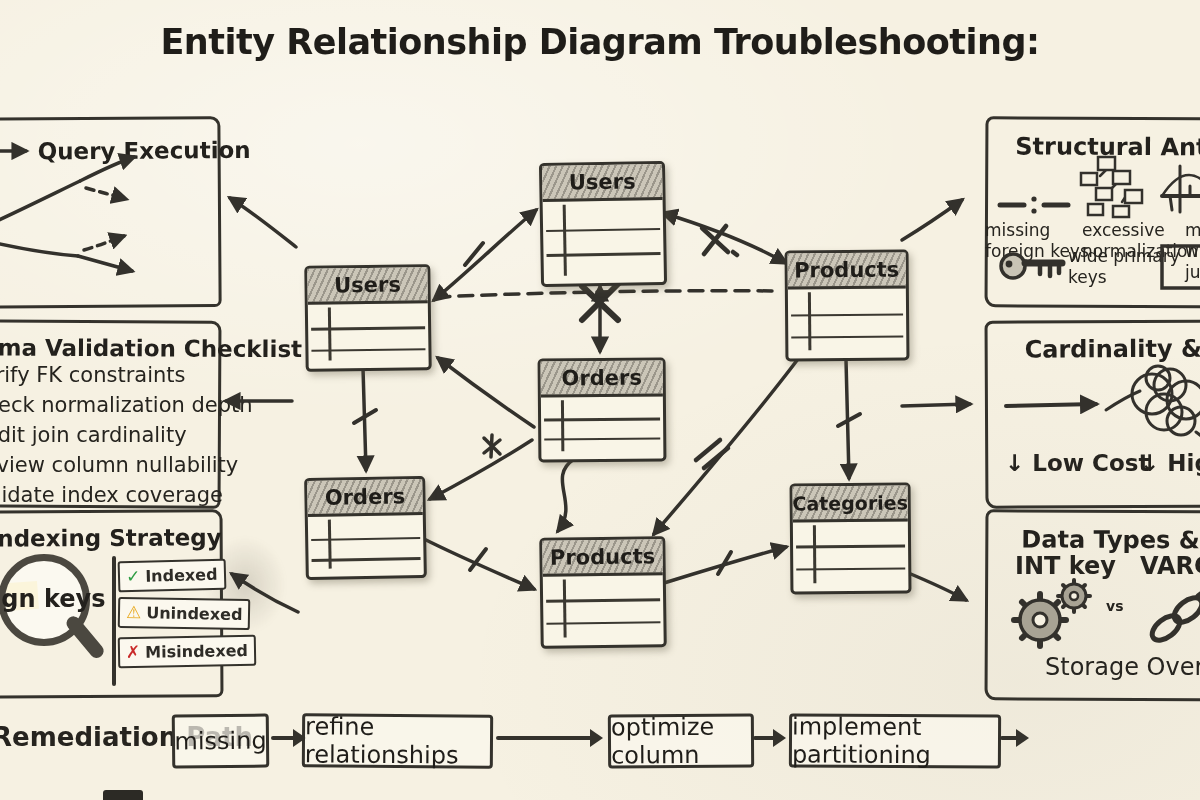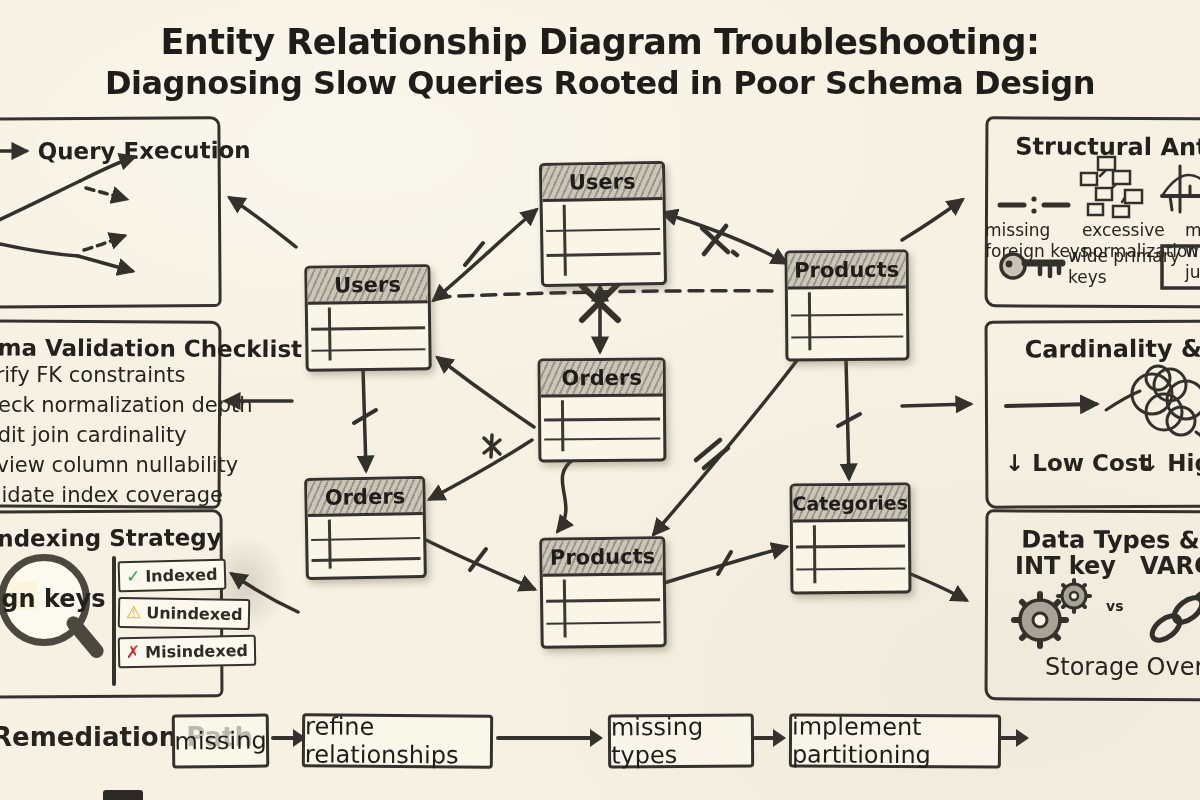--- a/index.html
+++ b/index.html
@@ -60,21 +60,20 @@
   .corner-bar{position:absolute;left:103px;top:790px;width:40px;height:12px;background:#2c2a25;border-radius:3px;}
 </style>
 </head>
 <body>
 
 <div class="canvas">
 
   <div class="smudge"></div>
 
   <div class="ttl ttl1">Entity Relationship Diagram Troubleshooting:</div>
-  <div class="ttl ttl2">Diagnosing Slow Queries Rooted in Poor Schema Design</div>
 
   <svg class="ovl" width="1200" height="800" viewBox="0 0 1200 800">
     <defs>
       <marker id="ah" viewBox="0 0 10 10" refX="8" refY="5" markerWidth="5.2" markerHeight="5.2" orient="auto-start-reverse">
         <path d="M0 0 L10 5 L0 10 z" fill="#33312c"></path>
       </marker>
     </defs>
     <g stroke="#33312c" stroke-width="3.5" fill="none" stroke-linecap="round">
 
       <path d="M -6 151 L 26 151" marker-end="url(#ah)"></path>
@@ -365,21 +364,21 @@
   <div class="lbl" style="left:-8px;top:722px;font-size:26px;font-weight:bold;">Remediation Path</div>
   <div class="step" style="left:172px;width:91px;transform:rotate(-.6deg)">
       <span>missing</span>
     </div>
   <div class="rarrow" style="left:271px;width:24px;"></div>
   <div class="step" style="left:302px;width:185px;transform:rotate(.4deg)">
       <span>refine relationships</span>
     </div>
   <div class="rarrow" style="left:496px;width:96px;"></div>
   <div class="step" style="left:608px;width:140px;transform:rotate(-.4deg)">
-      <span>missing types</span>
+      <span>optimize column</span>
     </div>
   <div class="rarrow" style="left:753px;width:22px;"></div>
   <div class="step" style="left:789px;width:206px;transform:rotate(.3deg)">
       <span>implement partitioning</span>
     </div>
   <div class="rarrow" style="left:1000px;width:18px;"></div>
 
   <div class="corner-bar"></div>
 </div>
 

